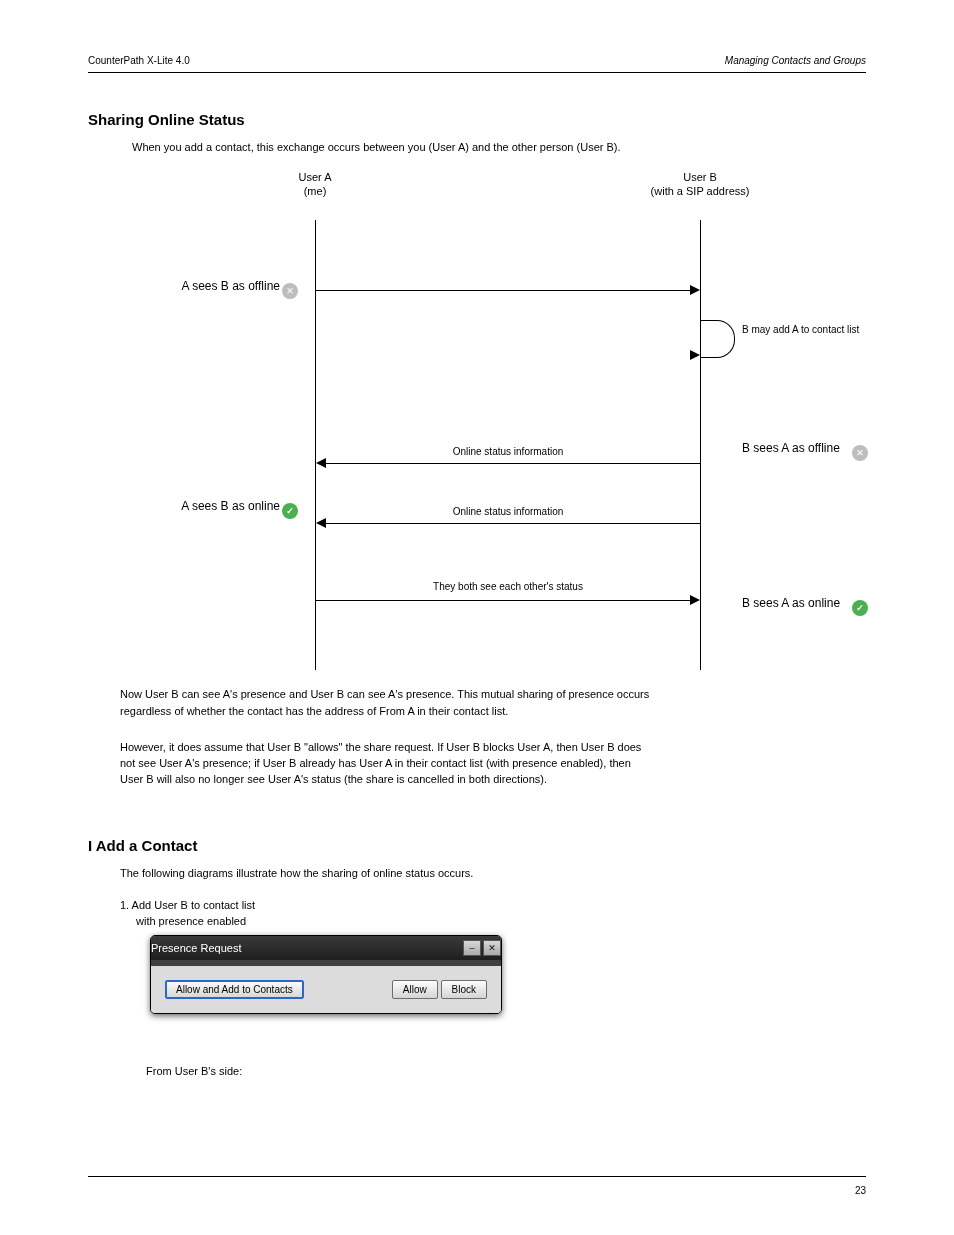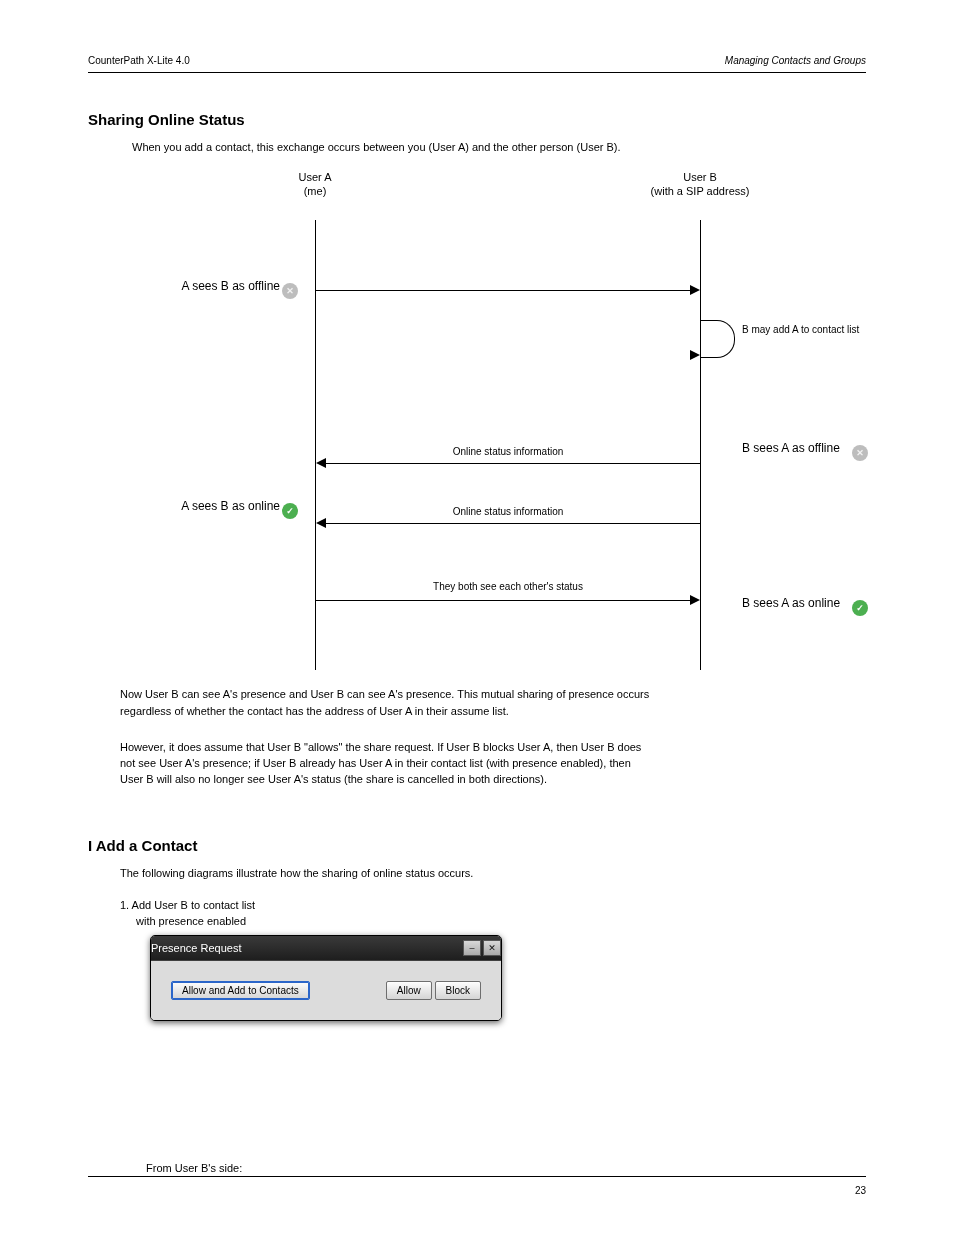--- a/index.html
+++ b/index.html
@@ -60,21 +60,21 @@
   }
   .p.intro { left: 132px; top: 140px; width: 740px; }
   .p.summary1 { left: 120px; top: 687px; width: 740px; }
   .p.summary2 { left: 120px; top: 704px; width: 740px; }
   .p.caveat1 { left: 120px; top: 740px; width: 740px; }
   .p.caveat2 { left: 120px; top: 756px; width: 740px; }
   .p.caveat3 { left: 120px; top: 772px; width: 740px; }
   .p.flow1 { left: 120px; top: 866px; width: 740px; }
   .p.step1 { left: 120px; top: 898px; width: 740px; }
   .p.step1w { left: 136px; top: 914px; width: 724px; }
-  .p.from-b { left: 120px; top: 1161px; width: 740px; padding-left: 26px; }
+  .p.from-b { left: 120px; top: 1064px; width: 740px; padding-left: 26px; }
 
   
   .diagram {
     position: absolute;
     left: 160px;
     top: 170px;
     width: 720px;
     height: 500px;
   }
   .actor {
@@ -180,22 +180,22 @@
     display:flex; align-items:center; justify-content:center;
     color:#111;
   }
   .dlg-body {
     padding: 10px 12px 32px;
     color: #111;
     line-height: 1.4;
     height: 66px;
   }
   .dlg-buttons {
-    border-top: 1px solid #404040;
-    padding: 20px;
+    border-top: 6px solid #404040;
+    padding: 14px;
     display: flex;
     justify-content: space-between;
     align-items: center;
     background: #dcdcdc;
   }
   .btn {
     background: linear-gradient(#fdfdfd,#d5d5d5);
     border: 1px solid #6e6e6e;
     padding: 3px 10px;
     font-size: 10px;
@@ -267,21 +267,21 @@
     <div class="msg" style="left:163px; top:410px;">They both see each other's status</div>
     <div class="arrow-line" style="left:156px; top:430px; width:374px;"></div>
     <div class="arrow-head-right" style="left:530px; top:425px;"></div>
 
     <div class="note" style="left:582px; top:425px; width:120px;">B sees A as
 online</div>
     <div class="icon online" style="left:692px; top:430px;"></div>
   </div>
 
   <div class="p summary1">Now User B can see A's presence and User B can see A's presence. This mutual sharing of presence occurs</div>
-  <div class="p summary2">regardless of whether the contact has the address of User A in their assume list.</div>
+  <div class="p summary2">regardless of whether the contact has the address of From A in their contact list.</div>
   <div class="p caveat1">However, it does assume that User B "allows" the share request. If User B blocks User A, then User B does</div>
   <div class="p caveat2">not see User A's presence; if User B already has User A in their contact list (with presence enabled), then</div>
   <div class="p caveat3">User B will also no longer see User A's status (the share is cancelled in both directions).</div>
 
   <div class="heading hflow">I Add a Contact</div>
   <div class="p flow1">The following diagrams illustrate how the sharing of online status occurs.</div>
   <div class="p step1">1. Add User B to contact list</div>
   <div class="p step1w">with presence enabled</div>
 
   <div class="dialog">

